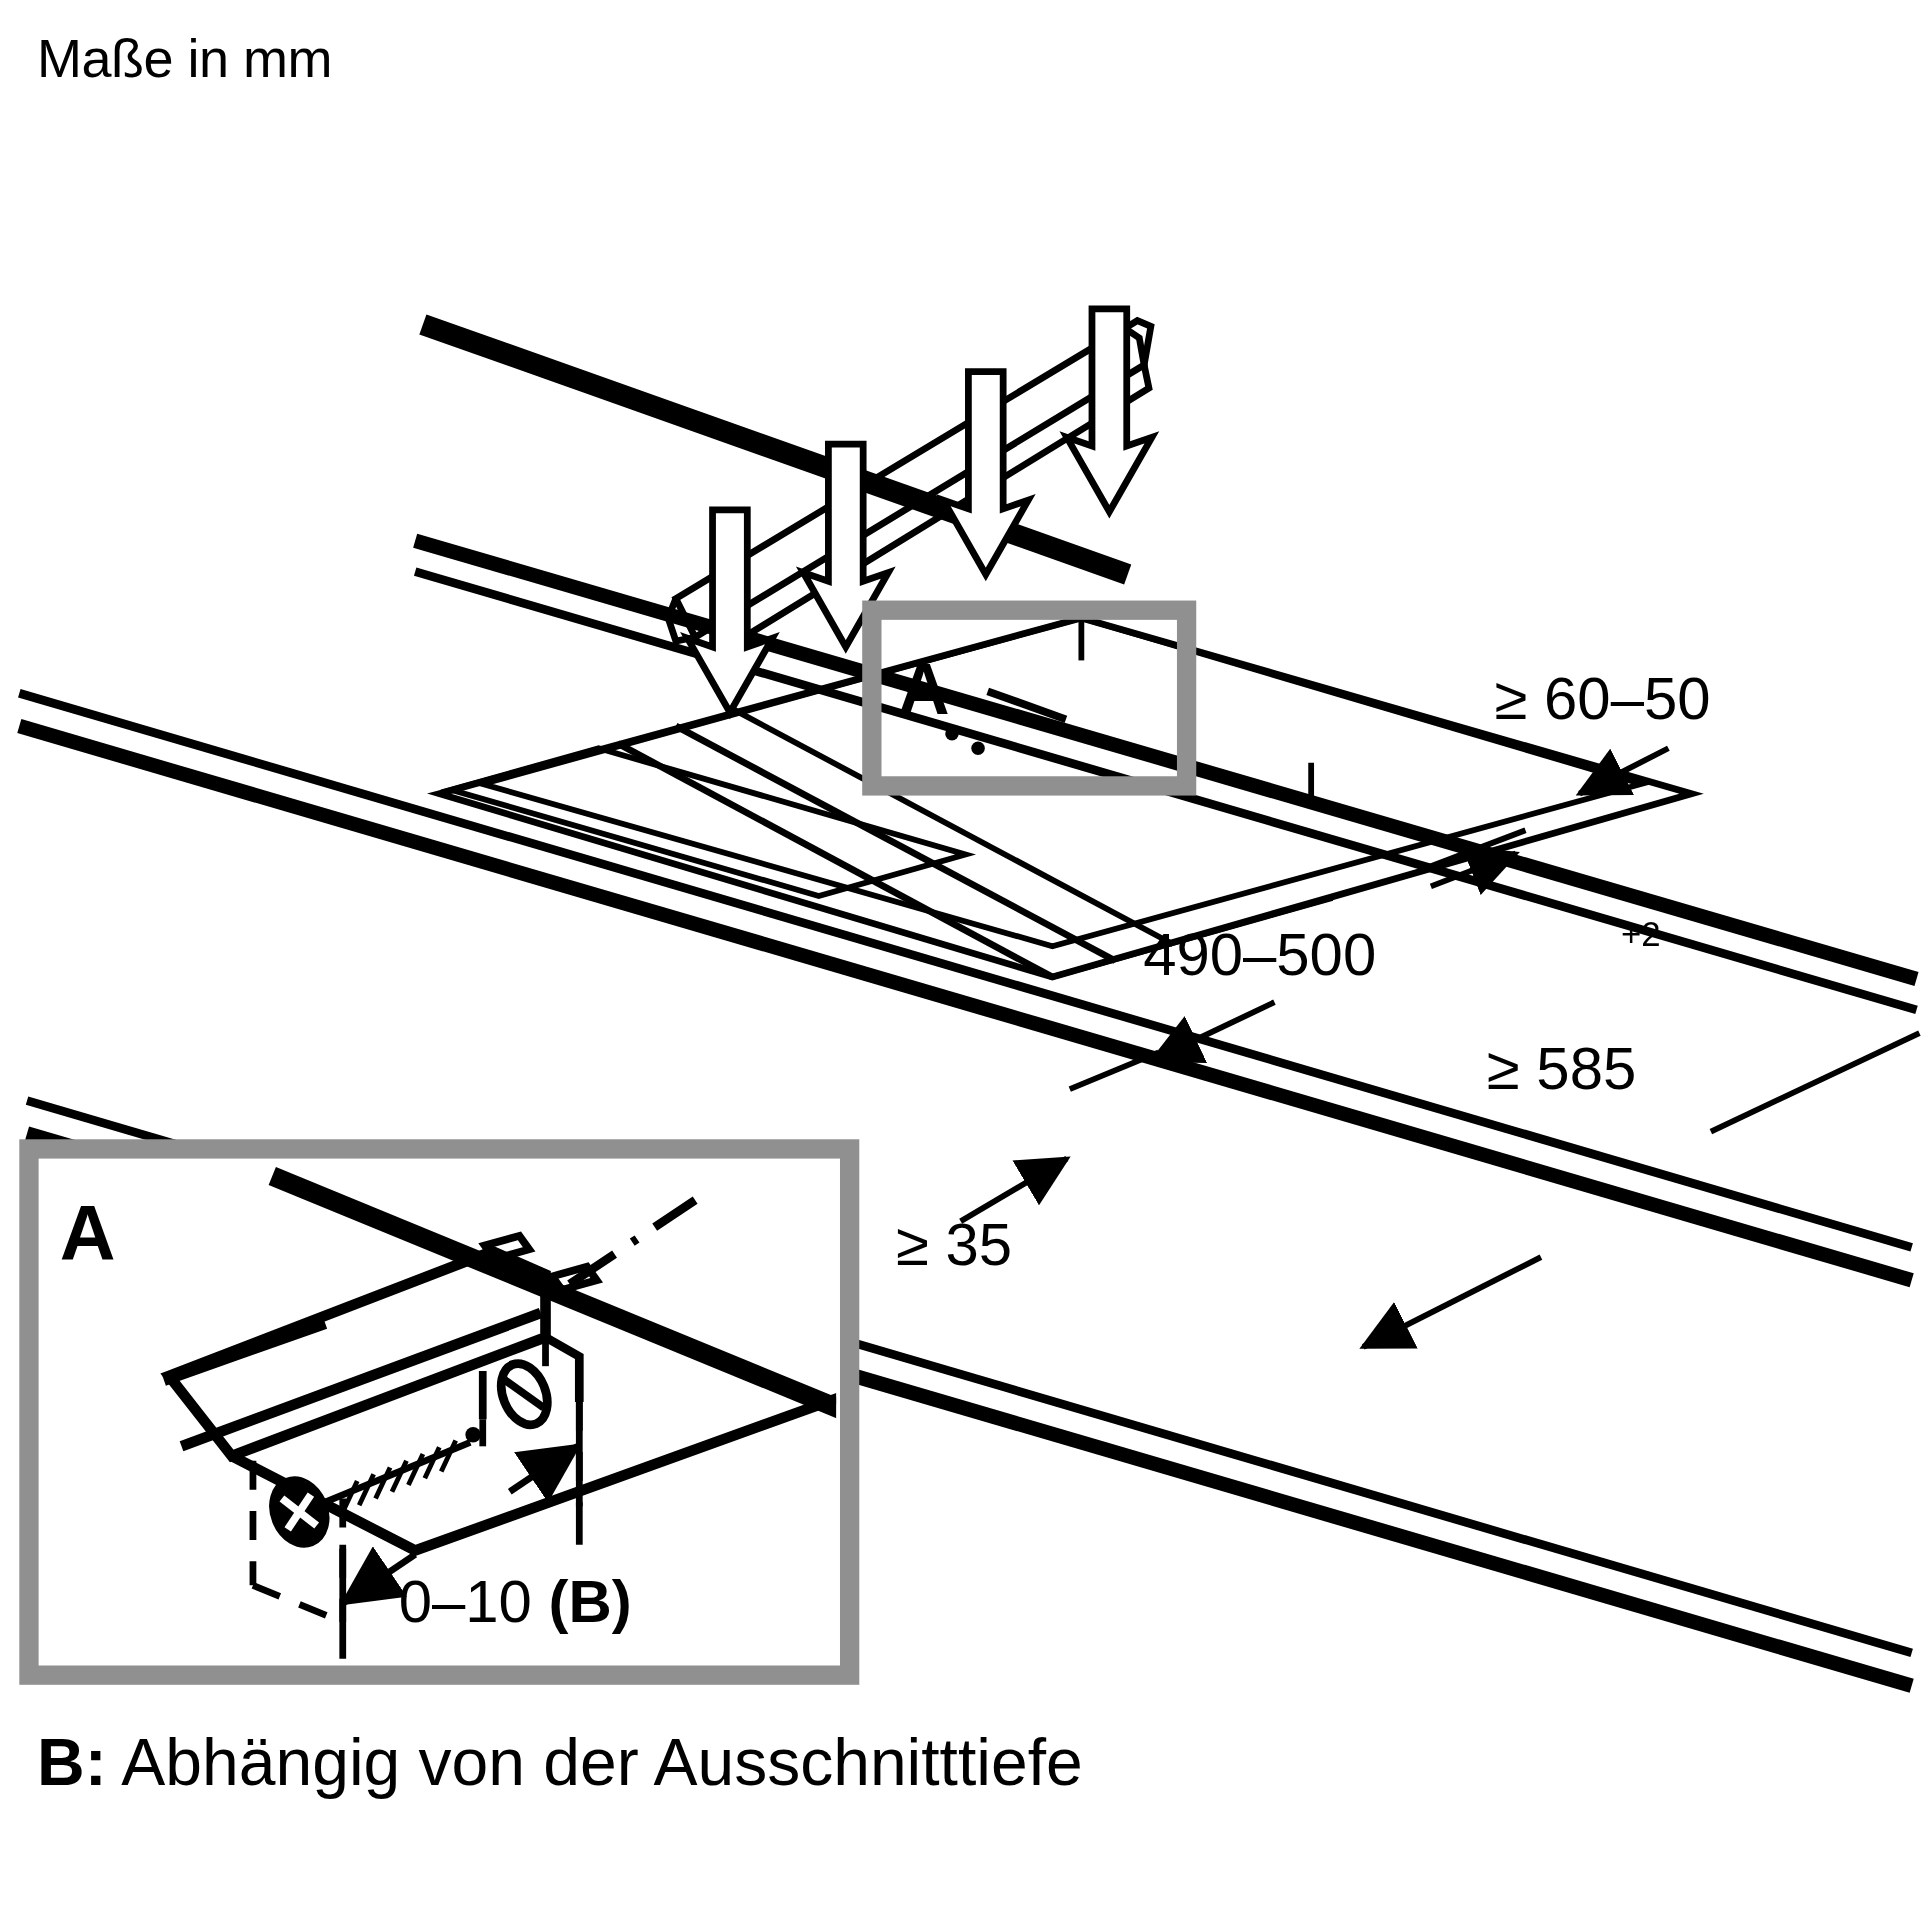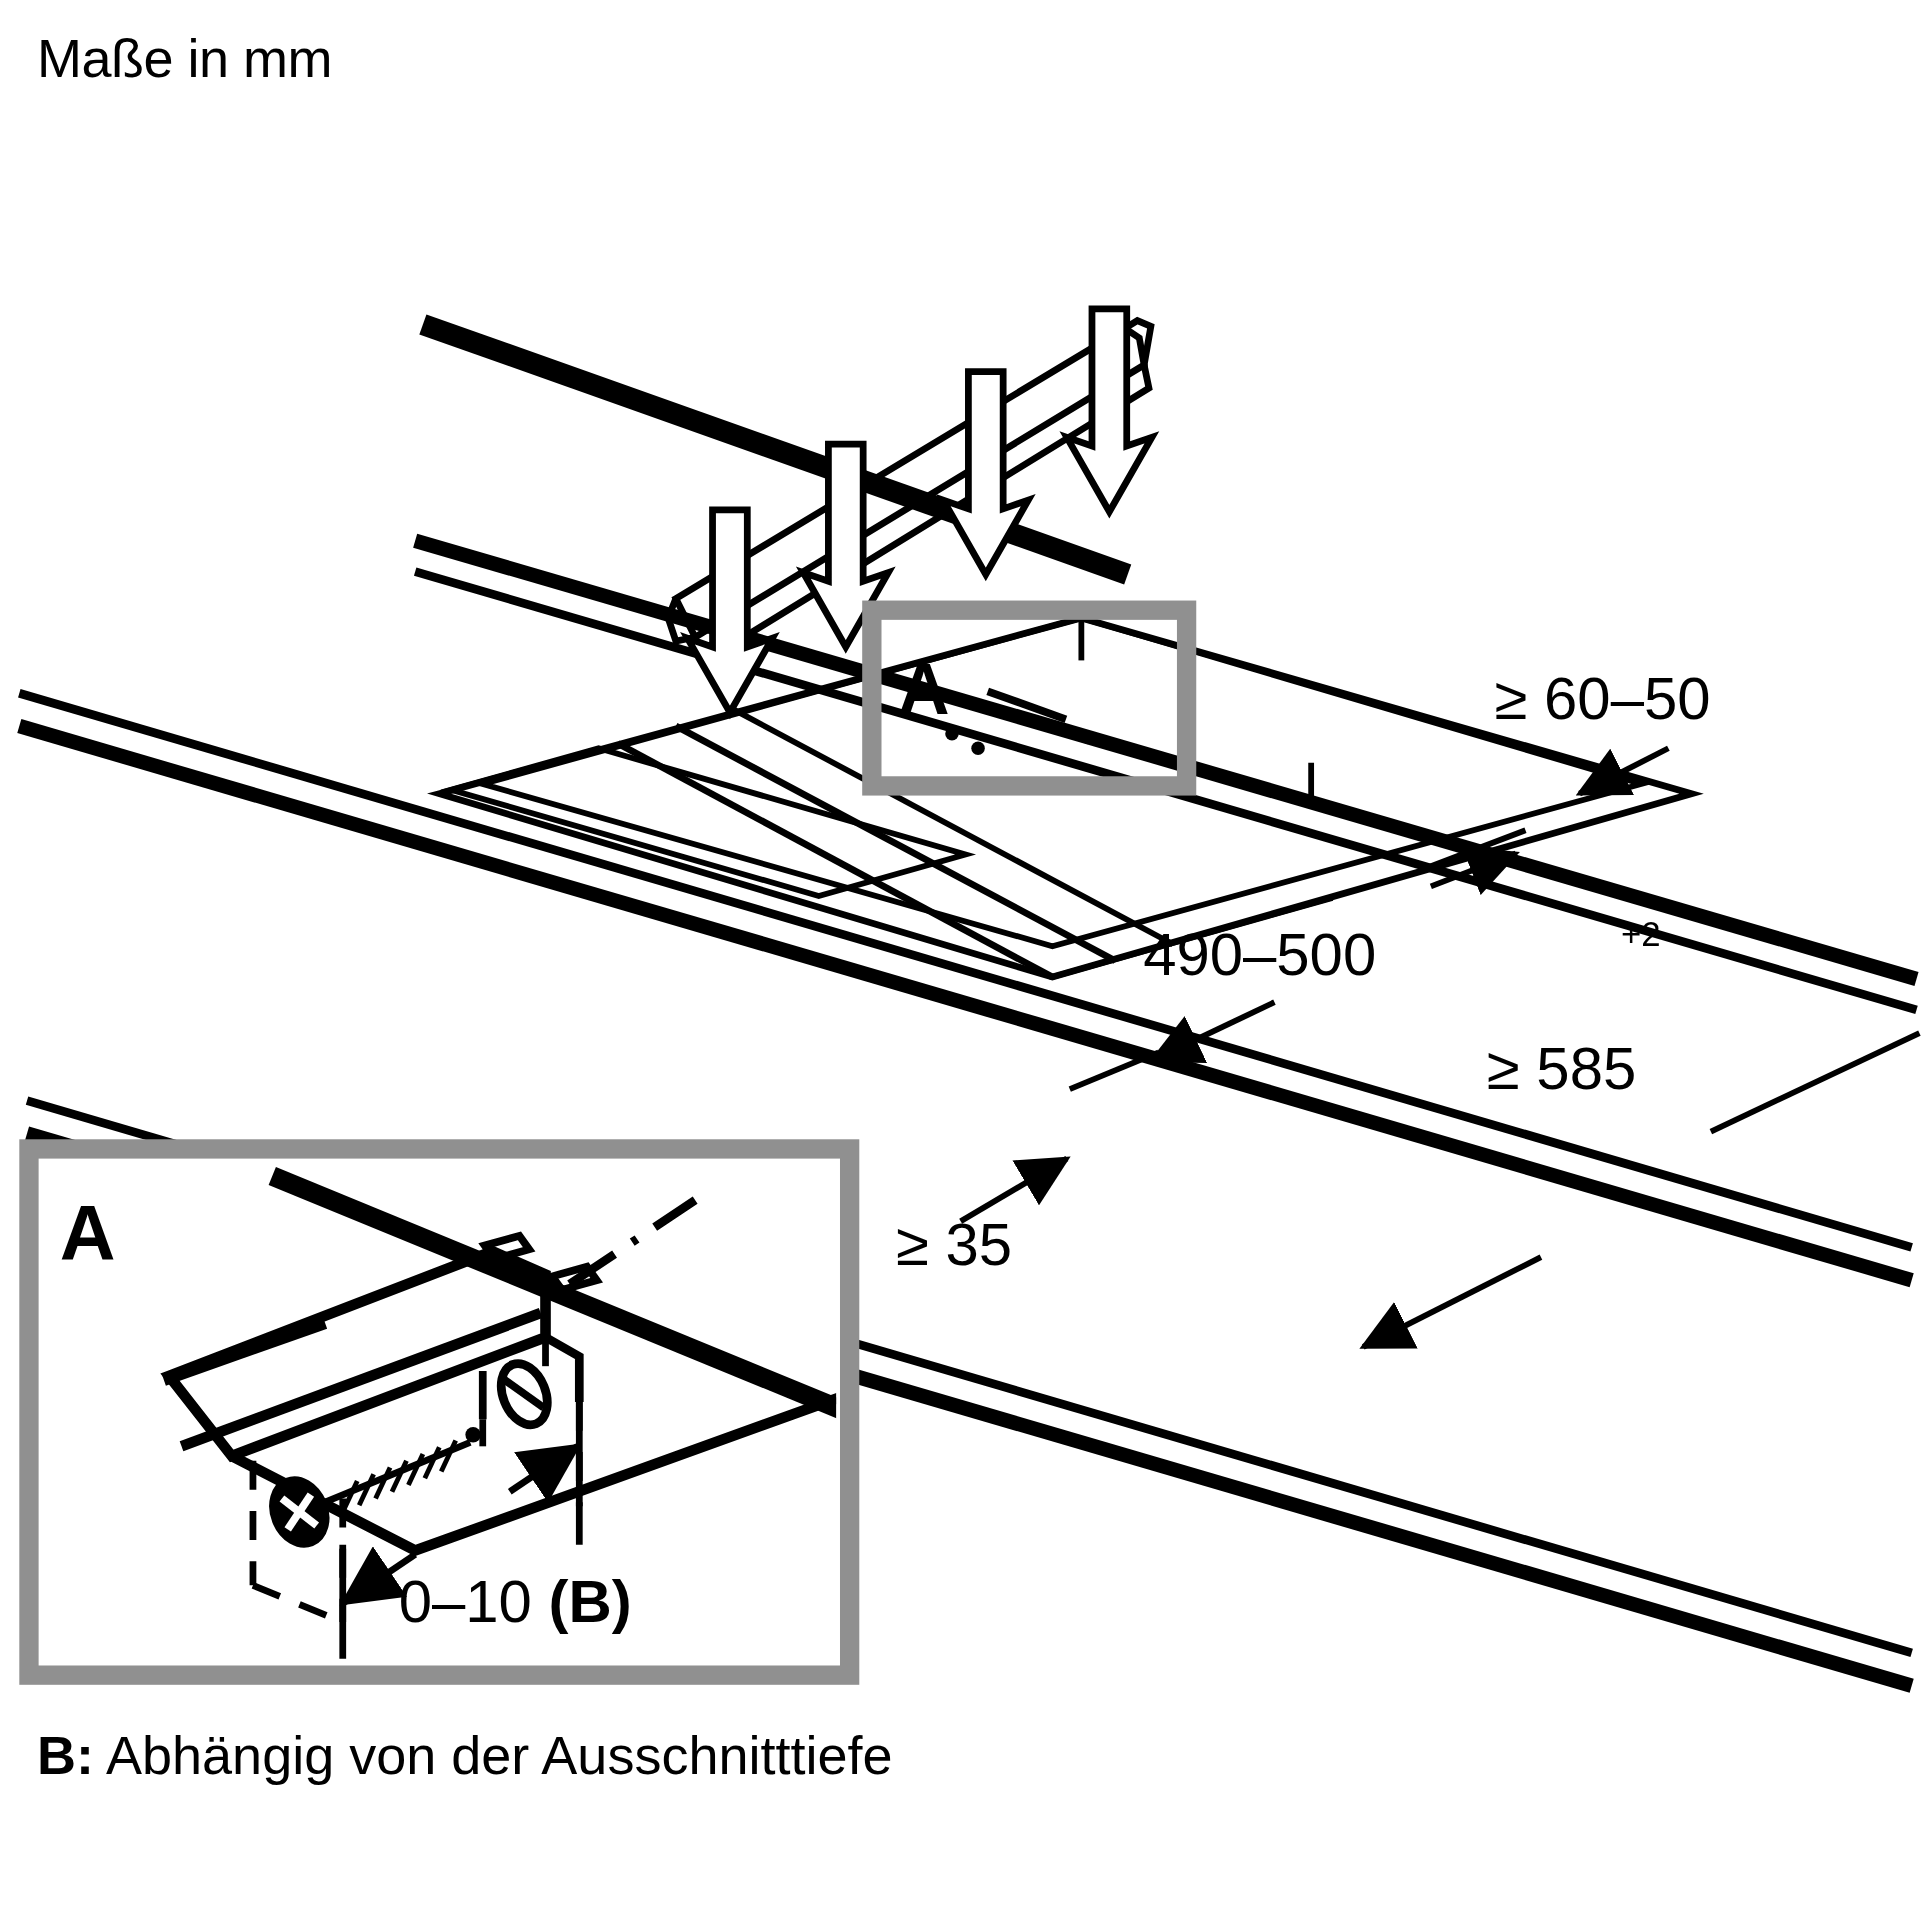--- a/index.html
+++ b/index.html
@@ -39,21 +39,21 @@
     line-height: 1.18;
     letter-spacing: -0.5px;
     white-space: nowrap;
   }
 
   
   .caption {
     position: absolute;
     left: 37px;
     top: 1724px;
-    font-size: 54px;
+    font-size: 66px;
     font-weight: 400;
     color: #000000;
     white-space: nowrap;
   }
   .caption b { font-weight: 700; }
 
   
   #drawing {
     position: absolute;
     left: 0;

